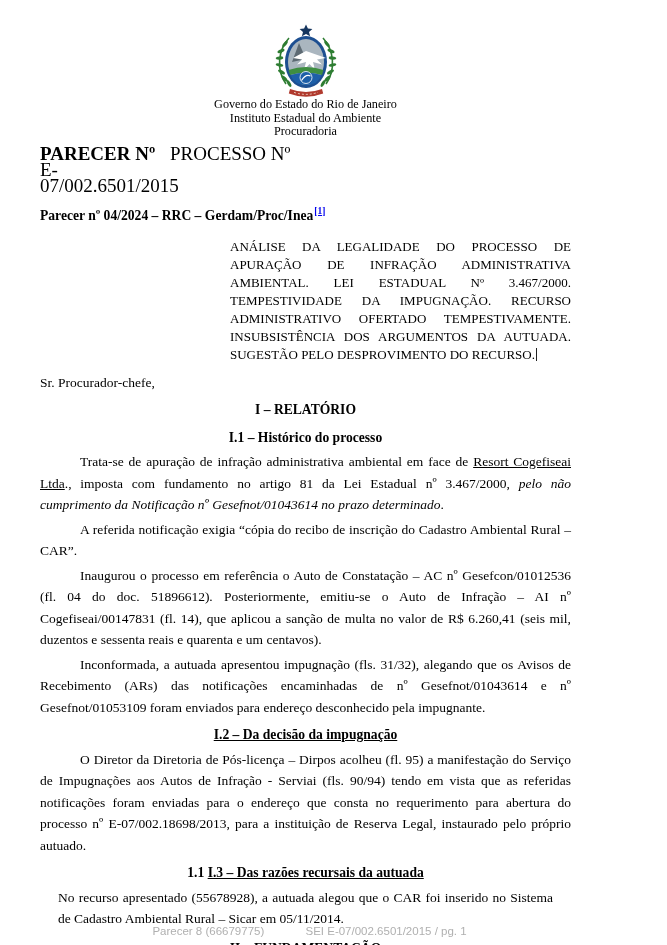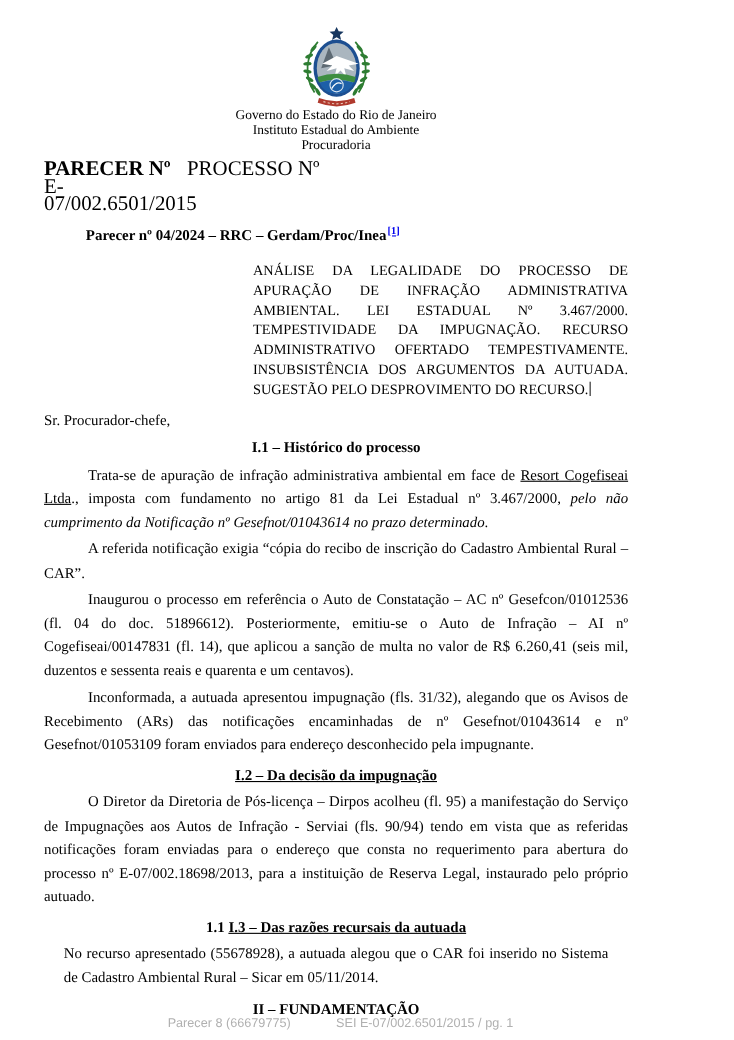--- a/index.html
+++ b/index.html
@@ -9,21 +9,21 @@
     background:#ffffff;
     overflow:hidden;
     font-family:"Liberation Serif", serif;
     color:#000;
   }
   .content{padding:24px 32px 0 40px;}
   .logo-wrap{text-align:center;line-height:0;}
   .org{text-align:center;font-size:12.2px;line-height:13.5px;}
   .ref{margin-top:7px;display:grid;grid-template-columns:130px 1fr;font-size:19px;line-height:16px;}
   .bold{font-weight:bold;}
-  .subject{margin-top:8px;font-size:13.6px;font-weight:bold;line-height:18px;margin-left:38px;}
+  .subject{margin-top:8px;font-size:13.6px;font-weight:bold;line-height:18px;}
   .fn-link{color:#0000ee;text-decoration:underline;font-size:9.5px;vertical-align:super;font-weight:bold;margin-left:1px;cursor:pointer;}
   .ementa{margin:14px 0 0 190px;text-align:justify;font-size:13px;line-height:18px;}
   .caret{display:inline-block;width:1px;height:13px;background:#222;vertical-align:-2px;margin-left:1px;}
   .salutation{margin-top:10px;font-size:13.5px;line-height:17px;}
   .hc{margin:6px 0 0;text-align:center;font-weight:bold;font-size:13.6px;line-height:21.5px;}
   .hc.big{margin-top:8px;}
   .para{margin:3px 0 0;text-align:justify;text-indent:40px;font-size:13.5px;line-height:21.5px;}
   .para.center{text-indent:0;padding:0 18px;}
   .u{text-decoration:underline;}
   .i{font-style:italic;}
@@ -99,20 +99,21 @@
       <div>PROCESSO Nº</div>
       <div>E-07/002.6501/2015</div>
     </div>
 
     <div class="subject"><span>Parecer nº 04/2024 – RRC – Gerdam/Proc/Inea</span><a class="fn-link">[1]</a></div>
 
     <div class="ementa"><span>ANÁLISE DA LEGALIDADE DO PROCESSO DE APURAÇÃO DE INFRAÇÃO ADMINISTRATIVA AMBIENTAL. LEI ESTADUAL Nº 3.467/2000. TEMPESTIVIDADE DA IMPUGNAÇÃO. RECURSO ADMINISTRATIVO OFERTADO TEMPESTIVAMENTE. INSUBSISTÊNCIA DOS ARGUMENTOS DA AUTUADA. SUGESTÃO PELO DESPROVIMENTO DO RECURSO.</span><span class="caret"></span></div>
 
     <div class="salutation">Sr. Procurador-chefe,</div>
 
+    <div class="hc big">I – RELATÓRIO</div>
     <div class="hc">I.1 – Histórico do processo</div>
 
     <p class="para"><span>Trata-se de apuração de infração administrativa ambiental em face de </span><span class="u">Resort Cogefiseai Ltda</span><span>., imposta com fundamento no artigo 81 da Lei Estadual nº 3.467/2000, </span><span class="i">pelo não cumprimento da Notificação nº Gesefnot/01043614 no prazo determinado</span><span>.</span></p>
 
     <p class="para">A referida notificação exigia “cópia do recibo de inscrição do Cadastro Ambiental Rural – CAR”.</p>
 
     <p class="para">Inaugurou o processo em referência o Auto de Constatação – AC nº Gesefcon/01012536 (fl. 04 do doc. 51896612). Posteriormente, emitiu-se o Auto de Infração – AI nº Cogefiseai/00147831 (fl. 14), que aplicou a sanção de multa no valor de R$ 6.260,41 (seis mil, duzentos e sessenta reais e quarenta e um centavos).</p>
 
     <p class="para">Inconformada, a autuada apresentou impugnação (fls. 31/32), alegando que os Avisos de Recebimento (ARs) das notificações encaminhadas de nº Gesefnot/01043614 e nº Gesefnot/01053109 foram enviados para endereço desconhecido pela impugnante.</p>
 

